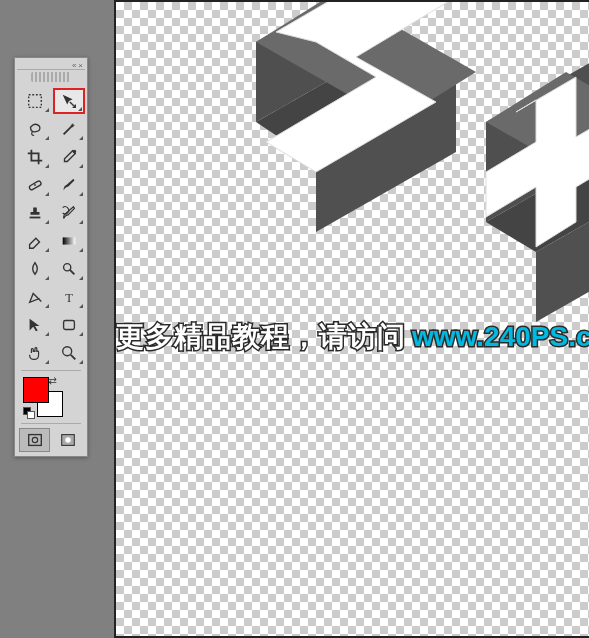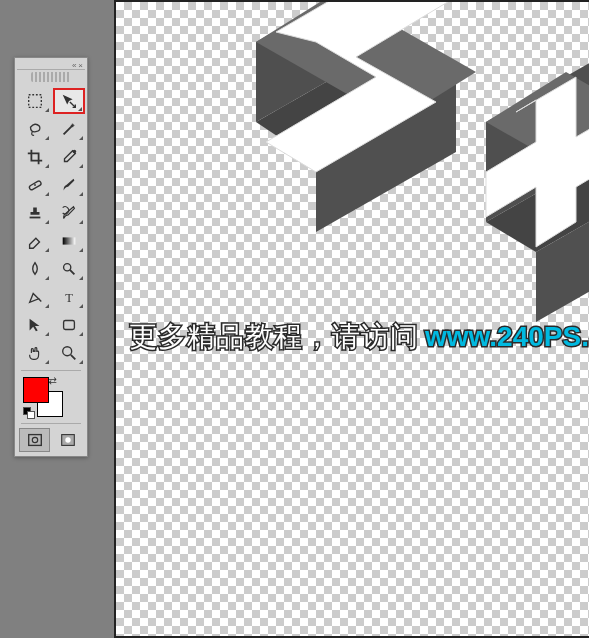--- a/index.html
+++ b/index.html
@@ -152,26 +152,25 @@
     position: absolute;
     left: 0;
     top: 316px;
     display: flex;
     align-items: center;
     gap: 6px;
     white-space: nowrap;
   }
   .wm-text {
     font-size: 28px;
-    font-weight: 400;
+    font-weight: 700;
     color: #fff;
     -webkit-text-stroke: 3px #2a2a2a;
     paint-order: stroke fill;
     letter-spacing: 1px;
-    padding-left: 13px;
   }
   .wm-url {
     font-size: 28px;
     font-weight: 700;
     color: #00b9e0;
     -webkit-text-stroke: 3px #2a2a2a;
     paint-order: stroke fill;
     letter-spacing: 0;
   }
 </style>

